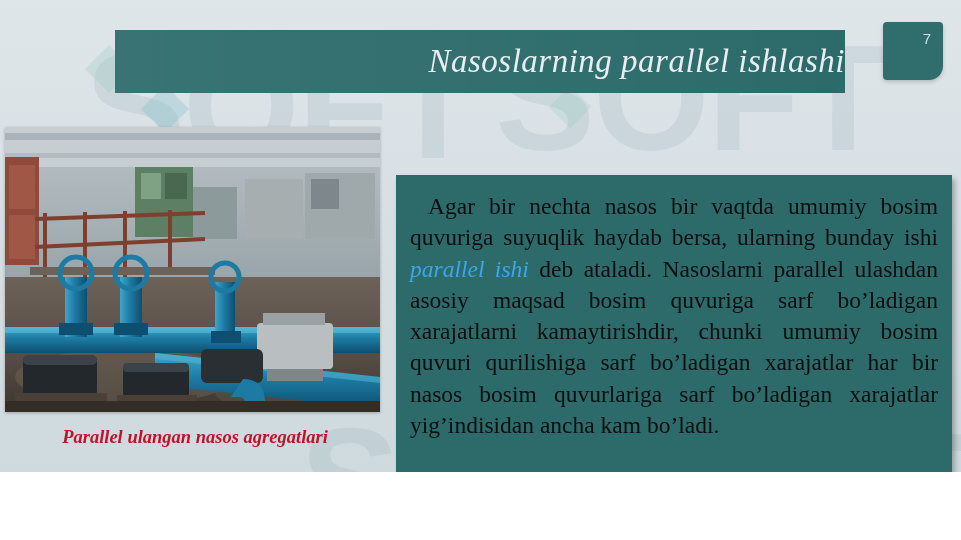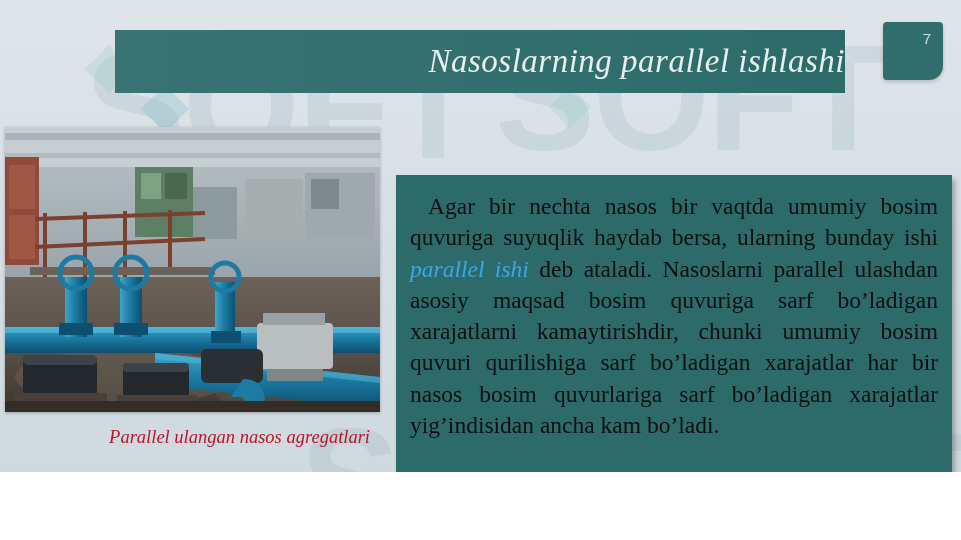--- a/index.html
+++ b/index.html
@@ -108,24 +108,24 @@
     background: #6d7a82;
     box-shadow: 0 1px 3px rgba(0,0,0,0.25);
   }
   .photo svg { display: block; }
 
   .caption {
     position: absolute;
     left: 20px;
     top: 425px;
     width: 350px;
-    text-align: right;
+    text-align: center;
     font-family: "Liberation Serif", serif;
     font-style: italic;
-    font-weight: normal;
+    font-weight: bold;
     font-size: 18.5px;
     line-height: 1.35;
     color: #c0132b;
   }
 
   
   .textbox {
     position: absolute;
     left: 396px;
     top: 127px;

